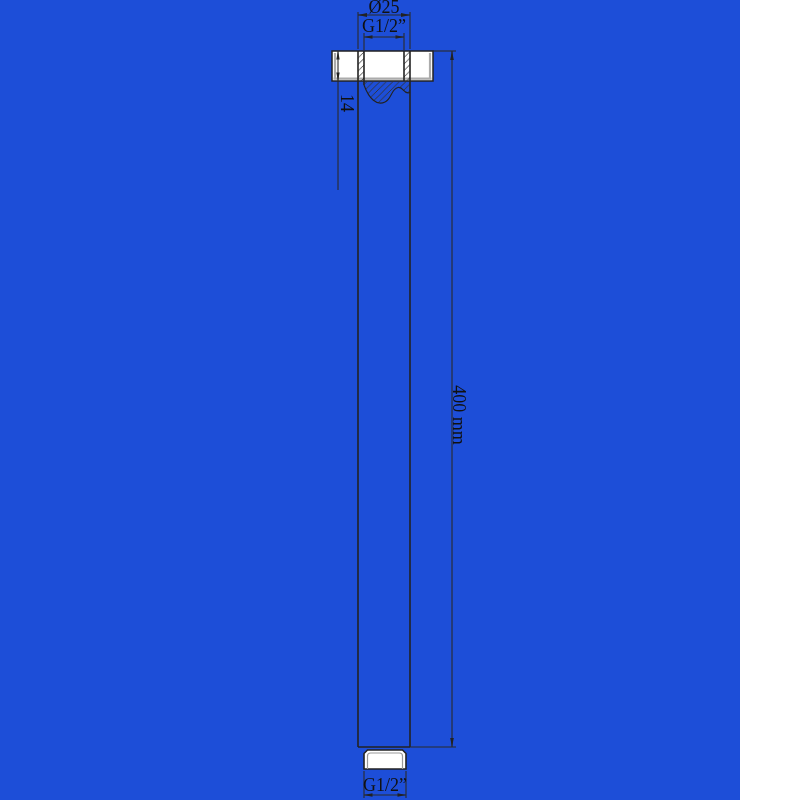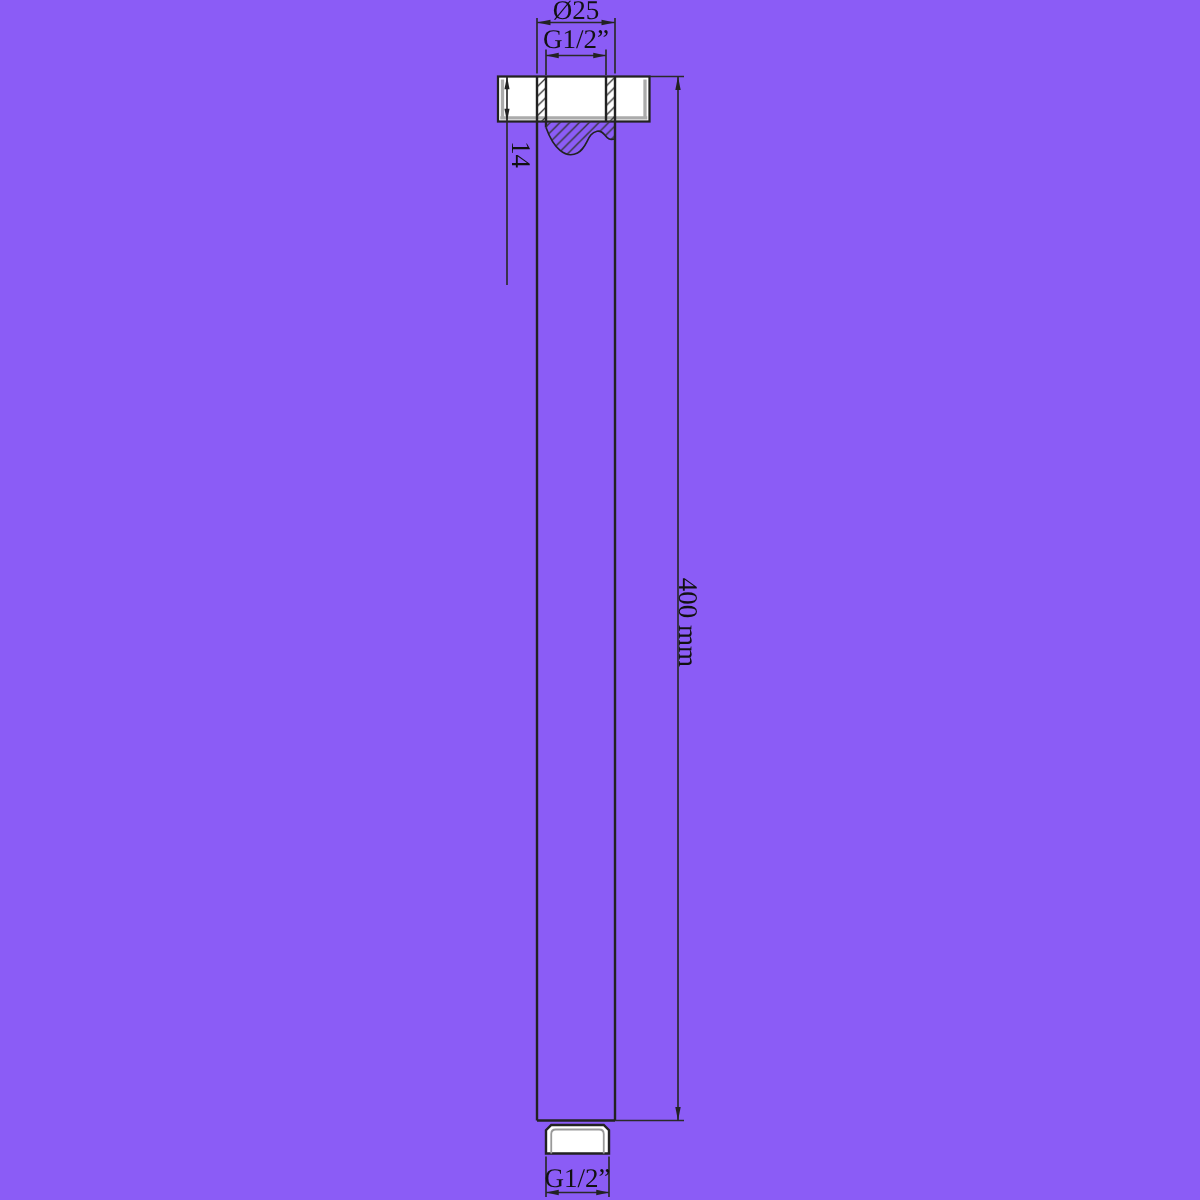--- a/index.html
+++ b/index.html
@@ -5,23 +5,23 @@
   html, body {
     margin: 0;
     padding: 0;
     background: #ffffff;
     width: 800px;
     height: 800px;
     overflow: hidden;
   }
   .canvas {
     position: relative;
-    width: 800px;
+    width: 740px;
     height: 800px;
-    background: #8b5cf6;
+    background: #1d4ed8;
   }
   svg {
     display: block;
   }
   .outline {
     stroke: #222222;
     stroke-width: 1.6;
     fill: none;
   }
   .thin {

